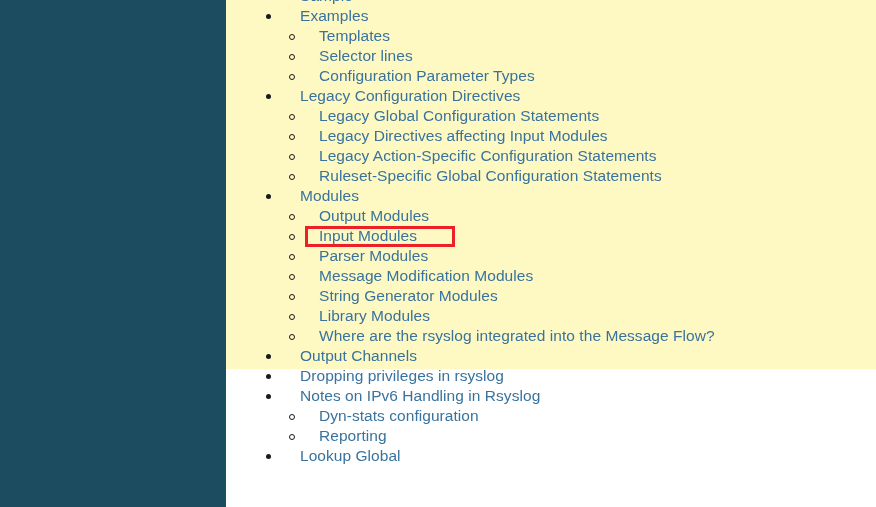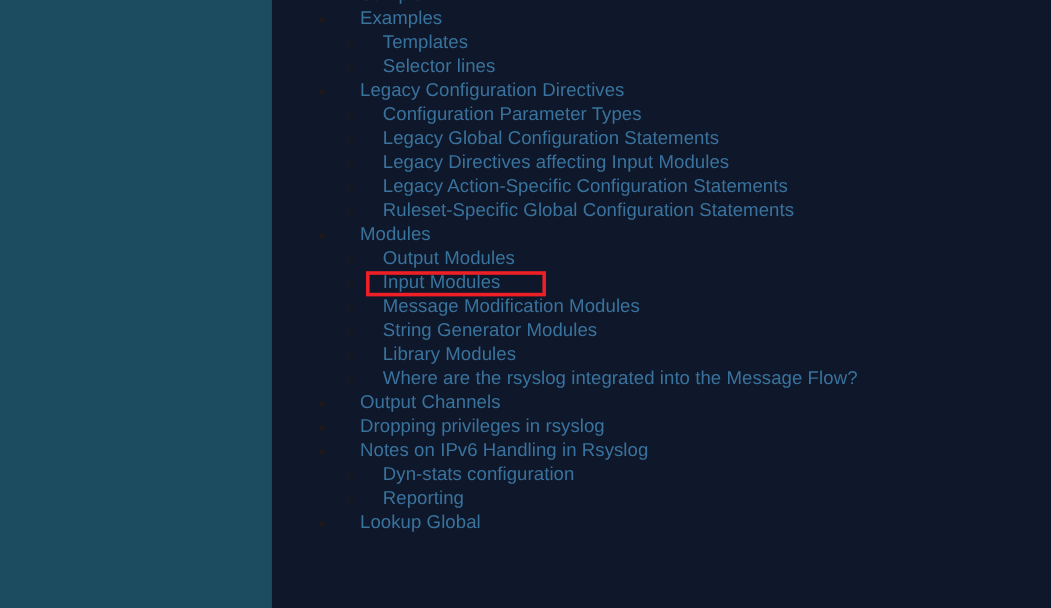--- a/index.html
+++ b/index.html
@@ -28,22 +28,22 @@
     width: 226px;
     height: 507px;
     background: #1c4c60;
   }
   
   #toc {
     position: absolute;
     left: 226px;
     top: 0;
     width: 650px;
-    height: 507px;
-    background: #0f172a;
+    height: 369px;
+    background: #fef9c3;
   }
   .toc-list {
     list-style: none;
     margin: 0;
     padding: 0;
     position: absolute;
     left: 0;
     
     top: -14px;
     width: 650px;
@@ -142,30 +142,30 @@
           <span class="label">Examples</span>
         </li>
         <li class="toc-row lvl2">
           <span class="bullet"></span>
           <span class="label">Templates</span>
         </li>
         <li class="toc-row lvl2">
           <span class="bullet"></span>
           <span class="label">Selector lines</span>
         </li>
+        <li class="toc-row lvl2">
+          <span class="bullet"></span>
+          <span class="label">Configuration Parameter Types</span>
+        </li>
         <li class="toc-row lvl1">
           <span class="bullet"></span>
           <span class="label">Legacy Configuration Directives</span>
         </li>
         <li class="toc-row lvl2">
           <span class="bullet"></span>
-          <span class="label">Configuration Parameter Types</span>
-        </li>
-        <li class="toc-row lvl2">
-          <span class="bullet"></span>
           <span class="label">Legacy Global Configuration Statements</span>
         </li>
         <li class="toc-row lvl2">
           <span class="bullet"></span>
           <span class="label">Legacy Directives affecting Input Modules</span>
         </li>
         <li class="toc-row lvl2">
           <span class="bullet"></span>
           <span class="label">Legacy Action-Specific Configuration Statements</span>
         </li>
@@ -177,20 +177,24 @@
           <span class="bullet"></span>
           <span class="label">Modules</span>
         </li>
         <li class="toc-row lvl2">
           <span class="bullet"></span>
           <span class="label">Output Modules</span>
         </li>
         <li class="toc-row lvl2">
           <span class="bullet"></span>
           <span class="label">Input Modules</span>
+        </li>
+        <li class="toc-row lvl2">
+          <span class="bullet"></span>
+          <span class="label">Parser Modules</span>
         </li>
         <li class="toc-row lvl2">
           <span class="bullet"></span>
           <span class="label">Message Modification Modules</span>
         </li>
         <li class="toc-row lvl2">
           <span class="bullet"></span>
           <span class="label">String Generator Modules</span>
         </li>
         <li class="toc-row lvl2">

